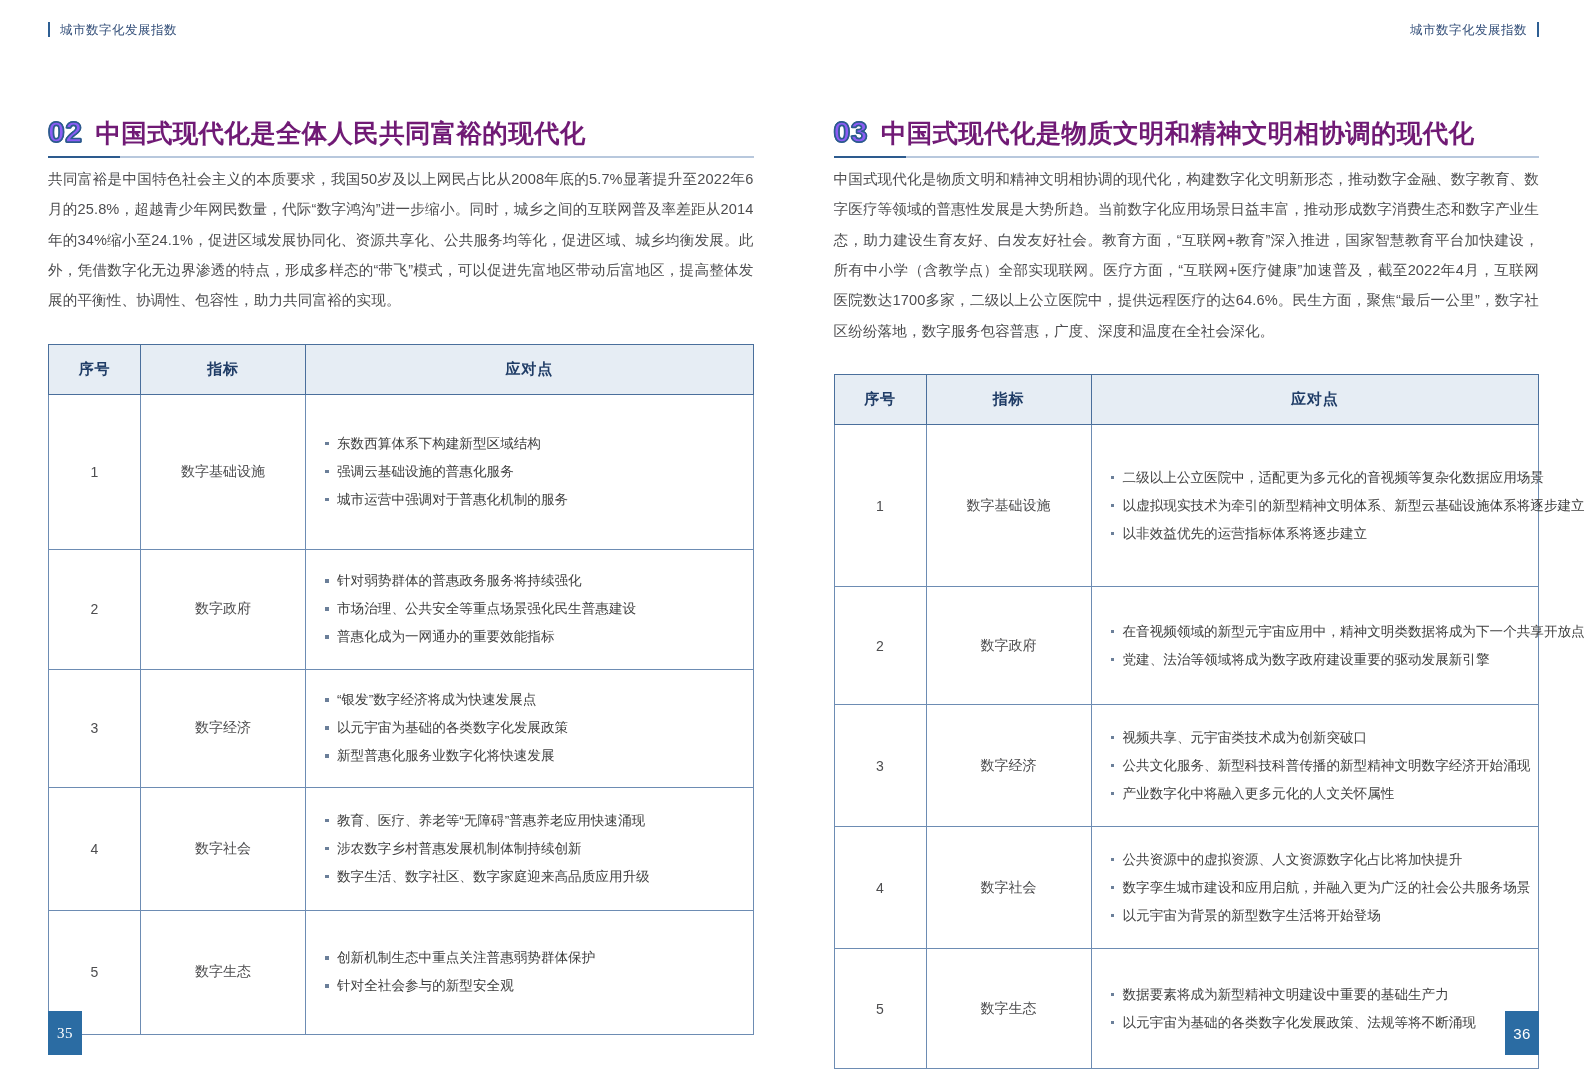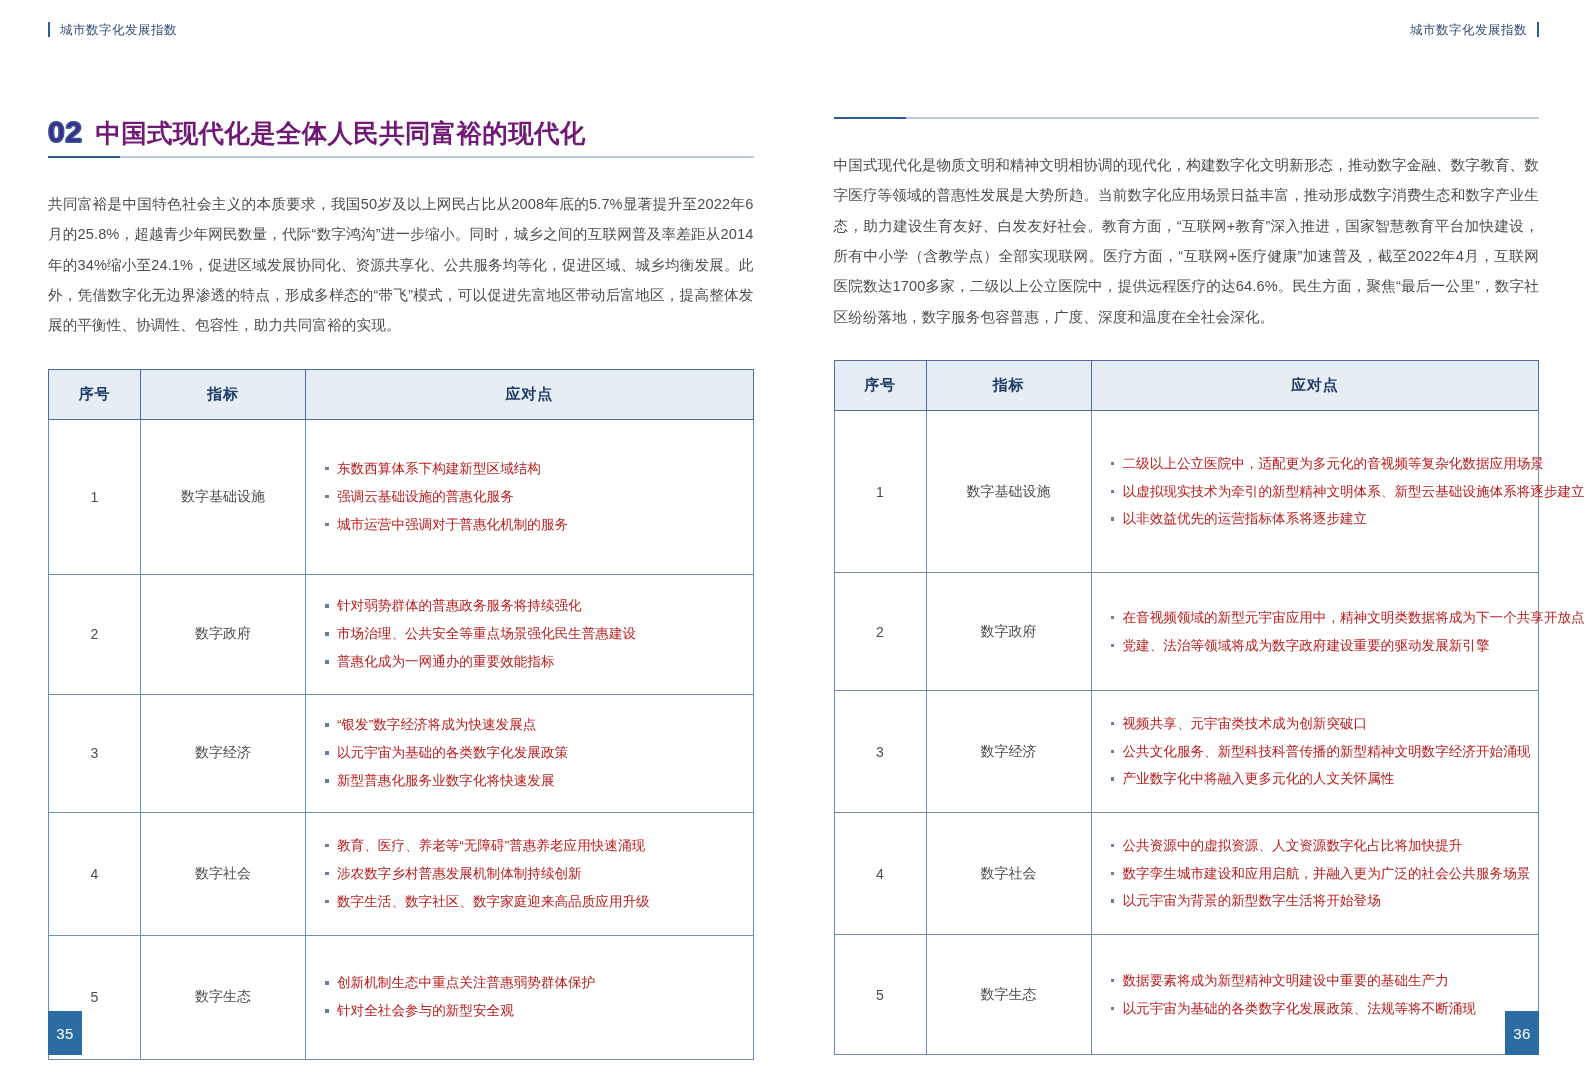--- a/index.html
+++ b/index.html
@@ -61,21 +61,21 @@
   .section-title-row {
     display: flex;
     align-items: baseline;
     gap: 13px;
     white-space: nowrap;
   }
   .sec-num {
     font-size: 30px;
     font-weight: 700;
     letter-spacing: .5px;
-    color: #4c1d95;
+    color: #8b5cf6;
     -webkit-text-stroke: 1.4px #2d5party;
     -webkit-text-stroke: 1.4px #2d5b8e;
     text-shadow:
       -1px 0 #2d5b8e, 1px 0 #2d5b8e,
       0 -1px #2d5b8e, 0 1px #2d5b8e;
     line-height: 1;
   }
   .sec-title {
     font-size: 25.5px;
     font-weight: 700;
@@ -85,21 +85,21 @@
   }
   .title-rule {
     margin-top: 9px;
     height: 2px;
     width: 100%;
     background: linear-gradient(to right, #2d5b8e 0 72px, #b8c8dd 72px 100%);
   }
 
   
   .body-text {
-    margin-top: 31px;
+    margin-top: 6px;
     font-size: 14.6px;
     line-height: 2.08;
     color: #4d4d4f;
     text-align: justify;
     text-justify: inter-ideograph;
     letter-spacing: .1px;
   }
 
   
   .tbl-wrap { margin-top: 28px; }
@@ -139,21 +139,21 @@
   ul.pts {
     margin: 0;
     padding: 0;
     list-style: none;
   }
   ul.pts li {
     position: relative;
     padding-left: 13px;
     line-height: 2.05;
     font-size: 13.6px;
-    color: #b91c1c;
+    color: #404040;
     white-space: nowrap;
   }
   ul.pts li::before {
     content: "";
     position: absolute;
     left: 1px;
     top: 12px;
     width: 3.5px;
     height: 3.5px;
     background: #6b7f99;
@@ -166,21 +166,21 @@
     width: 34px;
     height: 44px;
     background: #2b6ca3;
     color: #ffffff;
     font-size: 15px;
     display: flex;
     align-items: center;
     justify-content: center;
     letter-spacing: .5px;
   }
-  .folio-left  { left: 48px; }
+  .folio-left  { left: 48px; font-family: Liberation Serif, serif; }
   .folio-right { right: 48px; }
 </style>
 </head>
 <body>
 
 <div class="spread">
 
   <div class="page page-left">
 
     <div class="runhead left">
@@ -275,20 +275,24 @@
   </div>
 
   <div class="page page-right">
 
     <div class="runhead right">
       <span>城市数字化发展指数</span>
       <span class="runbar"></span>
     </div>
 
     <div class="section-head">
+      <div class="section-title-row">
+        <span class="sec-num">03</span>
+        <span class="sec-title">中国式现代化是物质文明和精神文明相协调的现代化</span>
+      </div>
       <div class="title-rule"></div>
     </div>
 
     <div class="body-text">中国式现代化是物质文明和精神文明相协调的现代化，构建数字化文明新形态，推动数字金融、数字教育、数字医疗等领域的普惠性发展是大势所趋。当前数字化应用场景日益丰富，推动形成数字消费生态和数字产业生态，助力建设生育友好、白发友好社会。教育方面，“互联网+教育”深入推进，国家智慧教育平台加快建设，所有中小学（含教学点）全部实现联网。医疗方面，“互联网+医疗健康”加速普及，截至2022年4月，互联网医院数达1700多家，二级以上公立医院中，提供远程医疗的达64.6%。民生方面，聚焦“最后一公里”，数字社区纷纷落地，数字服务包容普惠，广度、深度和温度在全社会深化。</div>
 
     <div class="tbl-wrap">
       <table class="idx">
         <colgroup>
             <col class="c1">
             <col class="c2">

